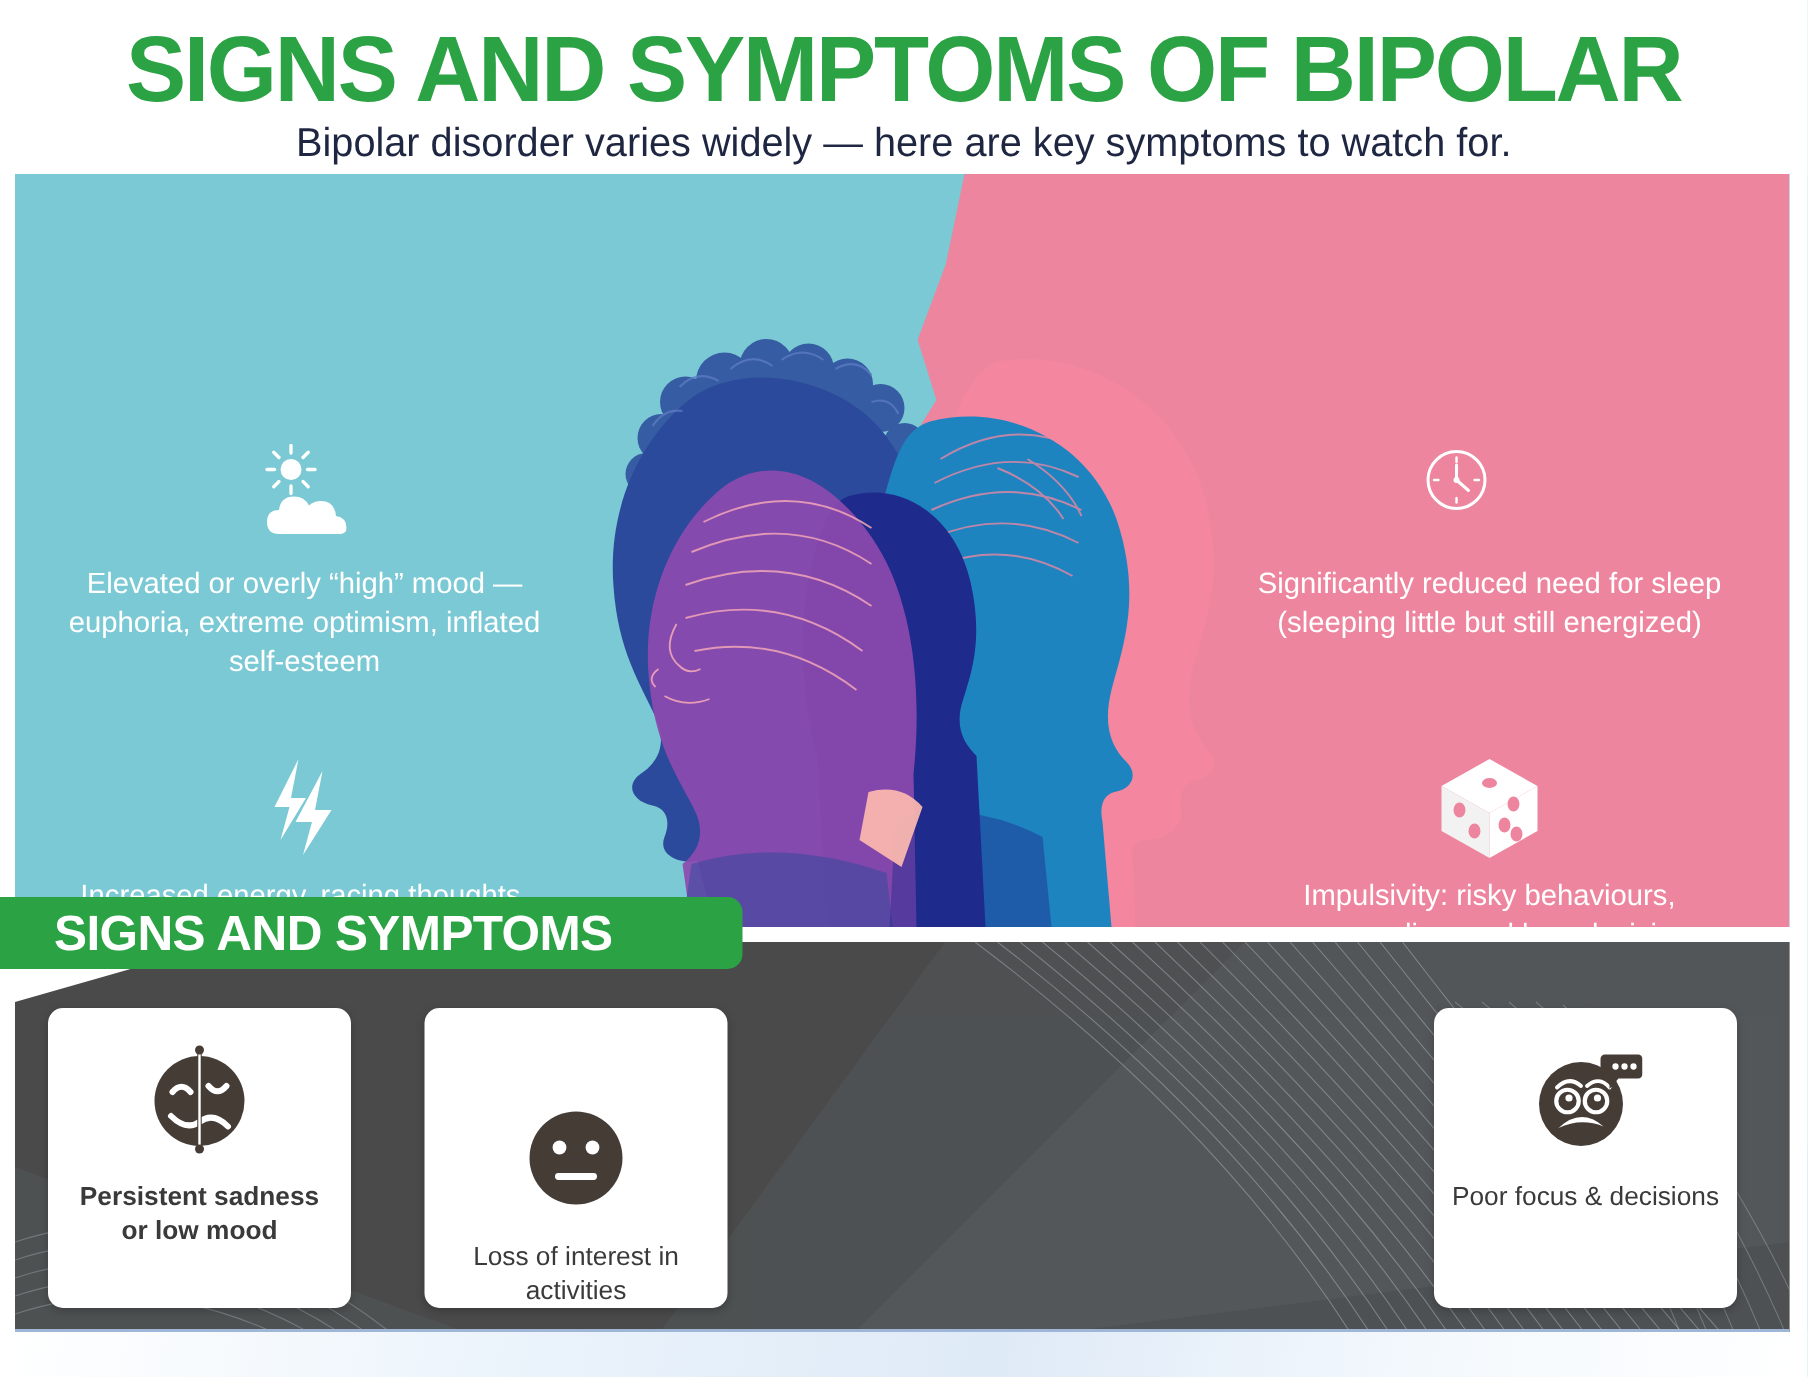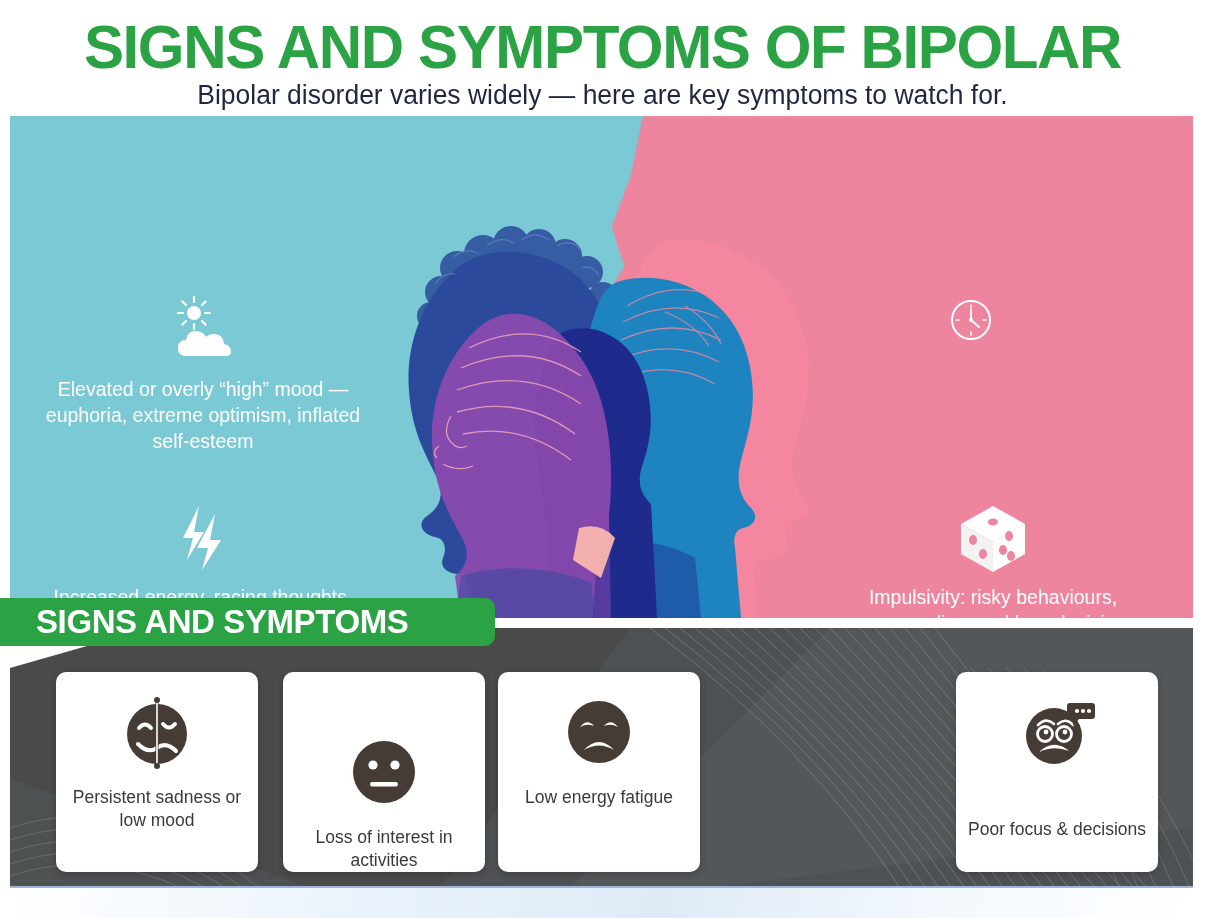--- a/index.html
+++ b/index.html
@@ -109,25 +109,25 @@
     display:flex; flex-direction:column; align-items:center;
     padding-top:22px;
   }
   .card .card-ico{ width:76px; height:76px; margin-bottom:16px; }
   .card .card-ico svg{ display:block; width:76px; height:76px; }
   .card .card-label{
     font-size:17.5px; line-height:23px; color:#3A3A3A; text-align:center;
     padding:0 12px;
     font-family:"Liberation Sans", sans-serif;
   }
-  #c0{ left:46px; }
+  #c0{ left:22px;font-weight:bold; }
   #c1{ left:273px;justify-content:flex-end; }
   #c2{ left:488px; }
   #c3{ left:715px; }
-  #c4{ left:946px;gap:32px; }
+  #c4{ left:946px; }
 
   
   .bottom-strip{
     position:absolute; left:0; top:888px; width:1205px; height:30px;
     background:linear-gradient(100deg,#ffffff 0%,#eaf3fb 30%,#dfeaf7 55%,#f4f9fd 80%,#ffffff 100%);
   }
   .bottom-rule{
     position:absolute; left:10px; top:886px; width:1183px; height:3px;
     background:#9fb6d6;
   }
@@ -276,20 +276,21 @@
             </g>
             <g stroke="#ffffff" stroke-width="2" stroke-linecap="round">
               <line x1="24" y1="24" x2="24" y2="14"></line>
               <line x1="24" y1="24" x2="32" y2="31"></line>
             </g>
             <circle cx="24" cy="24" r="2" fill="#ffffff"></circle>
             <path d="M72 4 a24 24 0 1 0 12 48 a20 20 0 1 1 -12 -48 Z" fill="#ffffff"></path>
           </g>
         </svg>
       </span>
+      <div class="txt">Significantly reduced need for sleep (sleeping little but still energized)</div>
     </div>
 
     <div class="factoid" id="f4">
       <span class="ico">
         <svg width="72" height="70" viewBox="0 0 72 70" xmlns="http://www.w3.org/2000/svg">
           <g>
             <path d="M36 2 L68 20 L36 38 L4 20 Z" fill="#ffffff"></path>
             <path d="M4 20 L36 38 L36 68 L4 50 Z" fill="#f2f2f2"></path>
             <path d="M68 20 L36 38 L36 68 L68 50 Z" fill="#ffffff"></path>
             <ellipse cx="36" cy="18" rx="5" ry="3.4" fill="#EE859E"></ellipse>
@@ -383,31 +384,20 @@
         <svg viewBox="0 0 76 76" xmlns="http://www.w3.org/2000/svg">
           <circle cx="38" cy="38" r="31" fill="#463C36"></circle>
           <circle cx="27" cy="31" r="4.6" fill="#ffffff"></circle>
           <circle cx="49" cy="31" r="4.6" fill="#ffffff"></circle>
           <rect x="24" y="48" width="28" height="4.6" rx="2.3" fill="#ffffff"></rect>
         </svg>
       </span>
       <span class="card-label">Loss of interest in activities</span>
     </div>
 
-    <div class="card" id="c2">
-      <span class="card-ico">
-        <svg viewBox="0 0 76 76" xmlns="http://www.w3.org/2000/svg">
-          <circle cx="38" cy="38" r="31" fill="#463C36"></circle>
-          <path d="M19 33 q7 -9 14 -1 q-7 -3 -14 1 Z" fill="#ffffff"></path>
-          <path d="M43 32 q7 -8 14 1 q-7 -4 -14 -1 Z" fill="#ffffff"></path>
-          <path d="M23 56 q15 -16 30 0 q-15 -9 -30 0 Z" fill="#ffffff"></path>
-        </svg>
-      </span>
-      <span class="card-label">Low energy fatigue</span>
-    </div>
 
 
     <div class="card" id="c4">
       <span class="card-ico">
         <svg viewBox="0 0 76 76" xmlns="http://www.w3.org/2000/svg">
           <circle cx="35" cy="42" r="28" fill="#463C36"></circle>
           <path d="M19 31 q8 -8 16 -1" fill="none" stroke="#ffffff" stroke-width="2.6" stroke-linecap="round"></path>
           <path d="M39 30 q8 -7 15 1" fill="none" stroke="#ffffff" stroke-width="2.6" stroke-linecap="round"></path>
           <circle cx="26" cy="40" r="7.5" fill="none" stroke="#ffffff" stroke-width="2.8"></circle>
           <circle cx="45" cy="40" r="7.5" fill="none" stroke="#ffffff" stroke-width="2.8"></circle>

